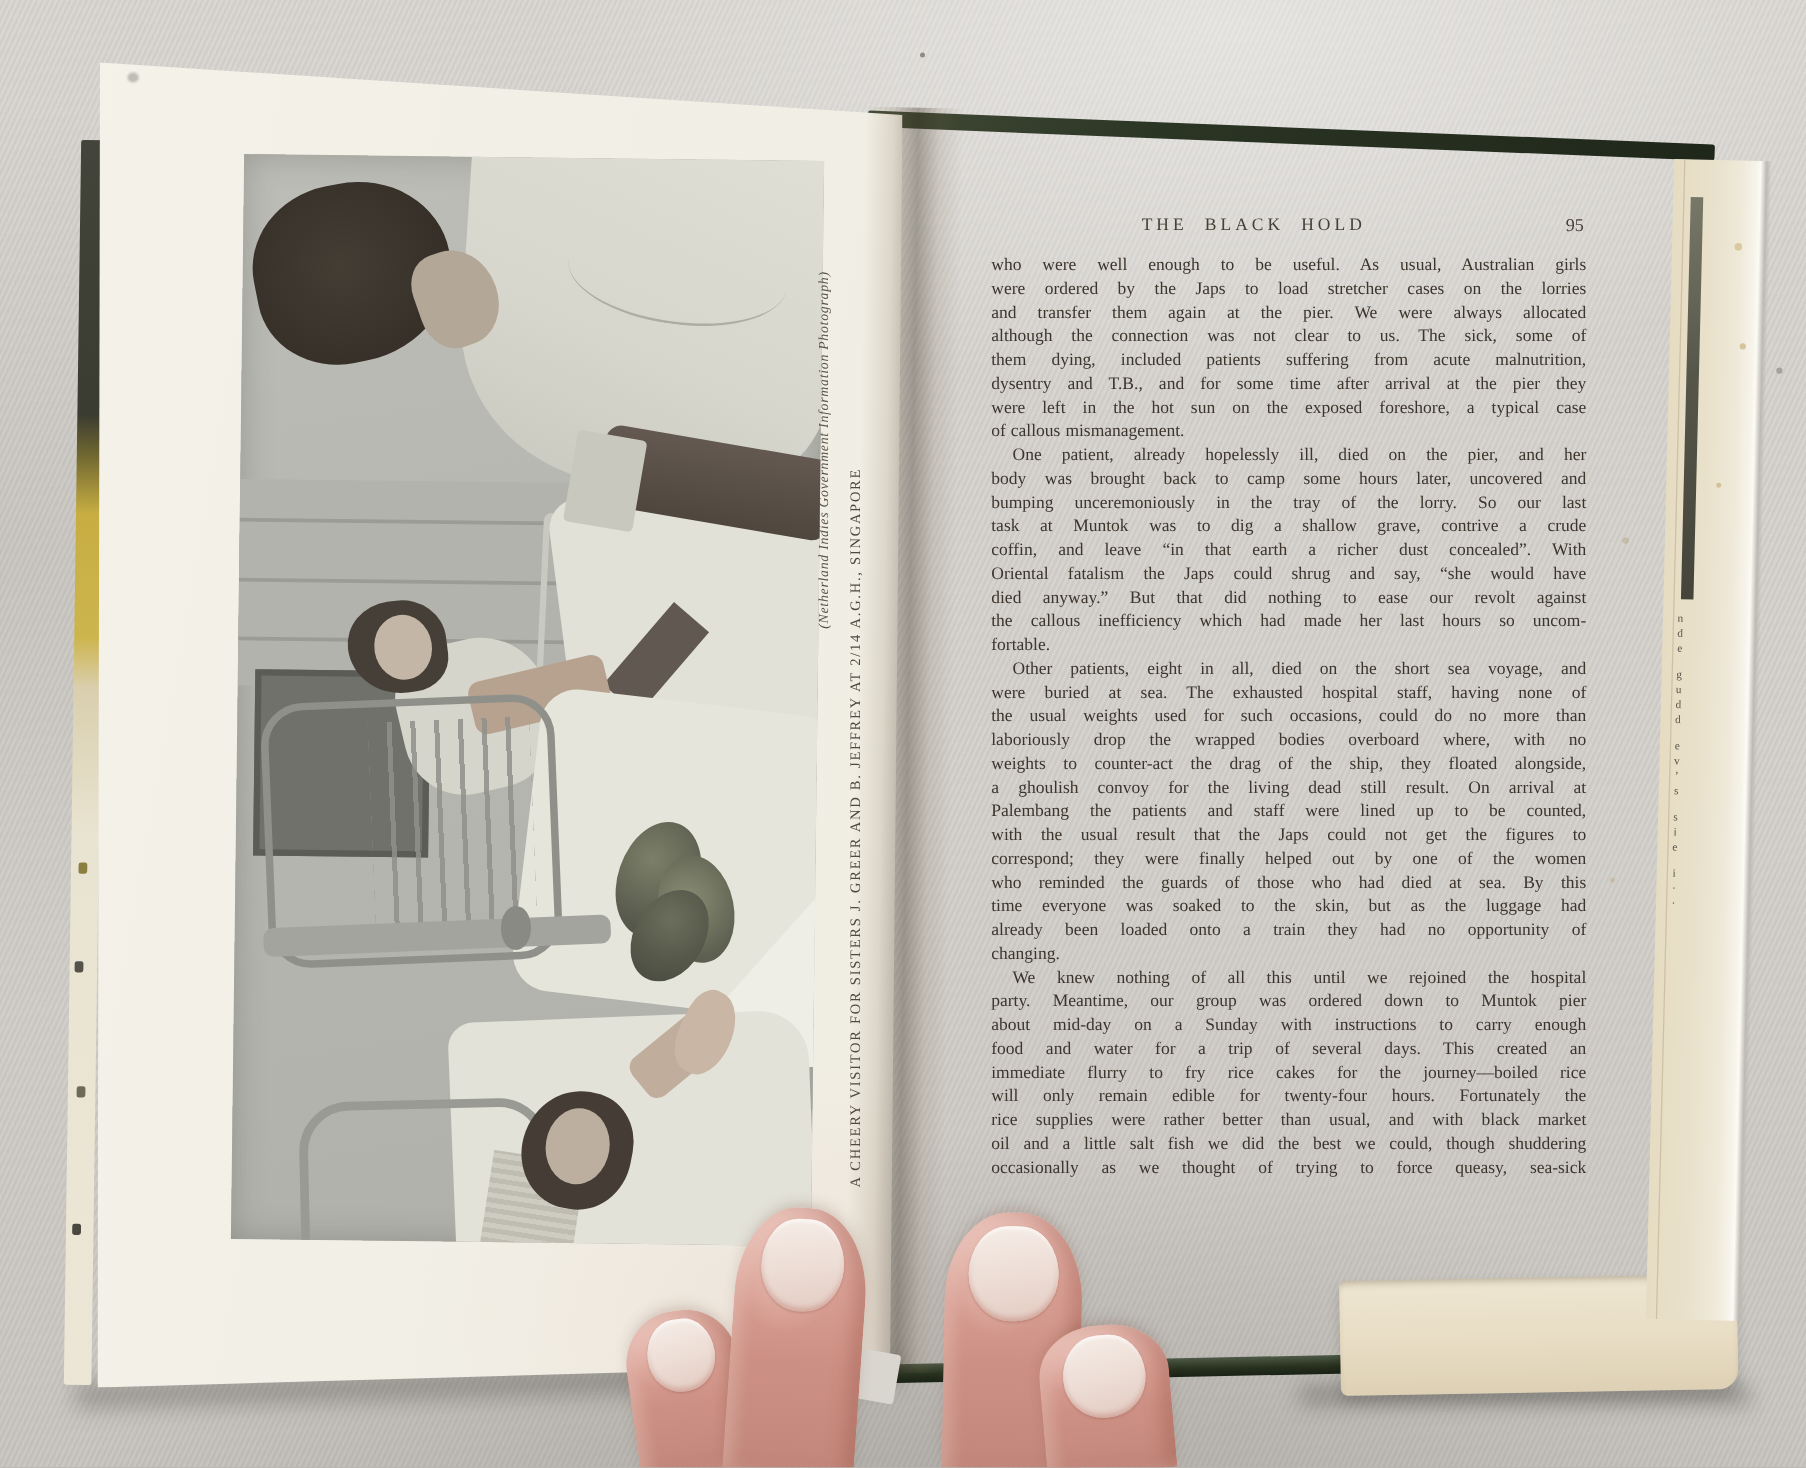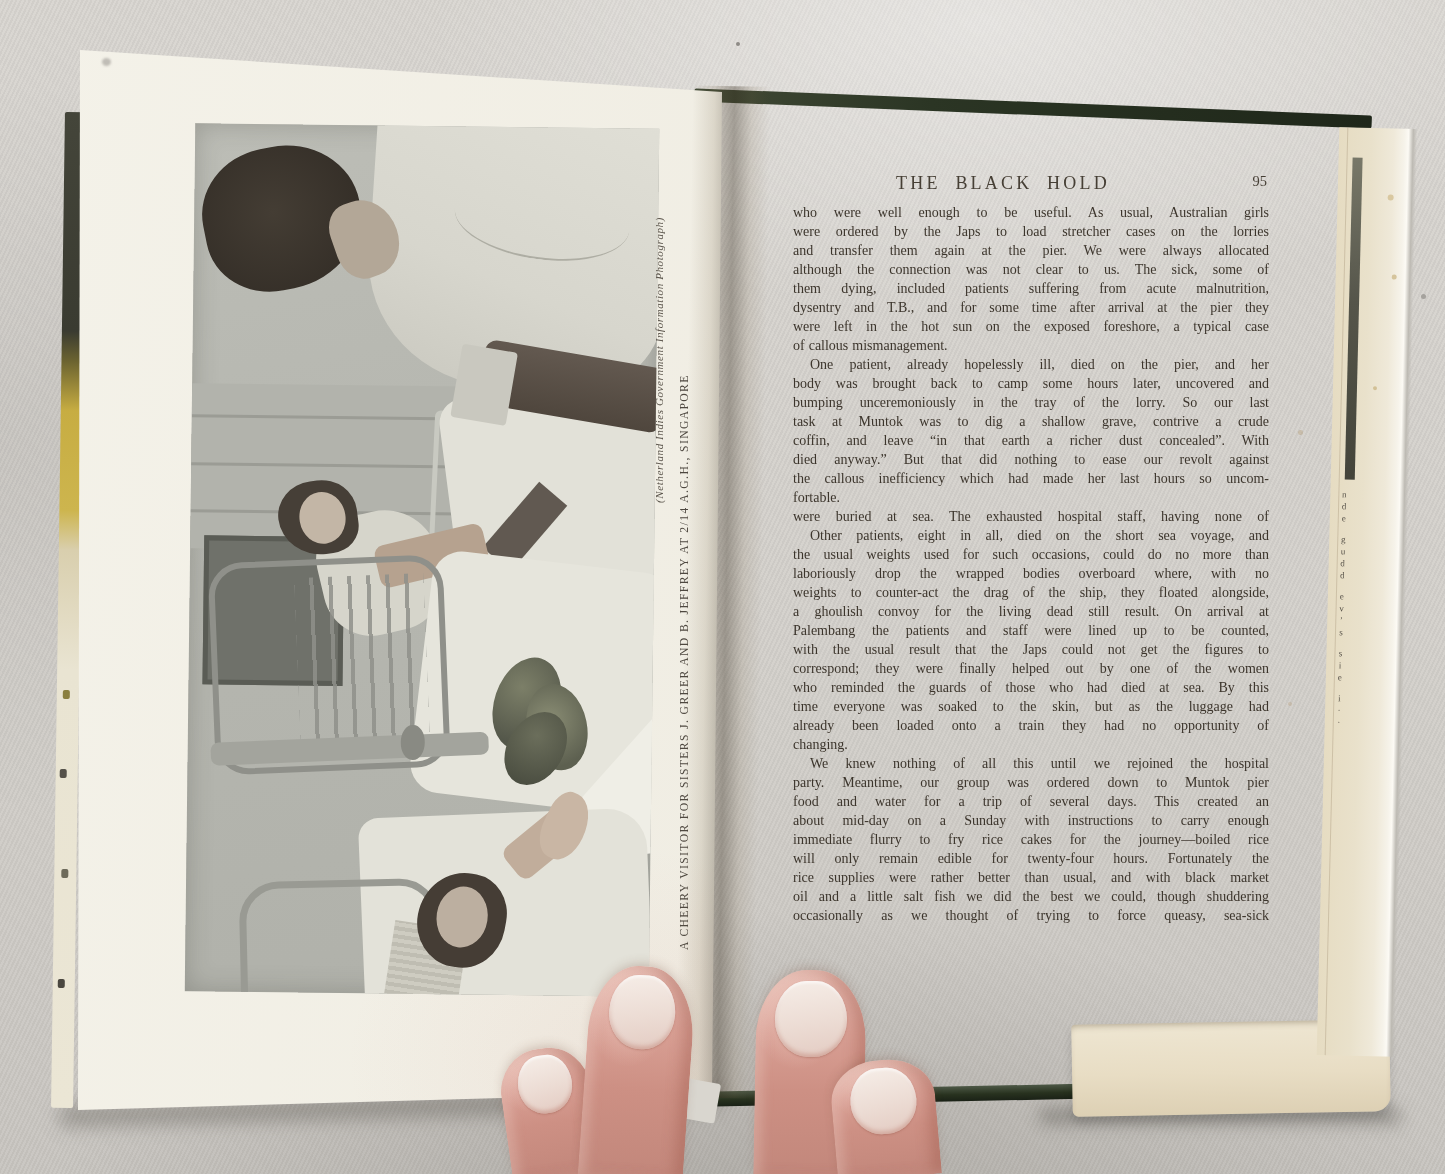--- a/index.html
+++ b/index.html
@@ -92,21 +92,21 @@
   .ph-tube3{left:12%;top:87%;width:40%;height:22%;border:7px solid #999a93;border-radius:40px;transform:rotate(-2deg);}
   .ph-gown2{left:44%;top:92%;width:16%;height:9%;background:repeating-linear-gradient(0deg,#ceccc1 0 4px,#bfbdb2 4px 8px);transform:rotate(8deg);}
 
   
   .vtext{writing-mode:vertical-rl;transform:rotate(180deg);white-space:nowrap;}
   .caption-credit{left:653px;top:163px;height:340px;font-style:italic;font-size:11px;letter-spacing:.6px;color:#5a544b;}
   .caption-main{left:678px;top:282px;height:668px;font-size:11.6px;letter-spacing:1.4px;color:#4e4840;}
 
   
   .running-head{left:793px;top:173px;width:476px;height:20px;color:#463f35;}
-  .rh-title{position:absolute;left:0;right:56px;text-align:center;font-size:18px;letter-spacing:3.2px;word-spacing:7px;}
+  .rh-title{position:absolute;left:0;right:56px;text-align:center;font-size:14px;letter-spacing:3.2px;word-spacing:7px;}
   .rh-num{position:absolute;right:2px;top:0;font-size:14.5px;}
   .text-block{left:793px;top:203px;width:476px;color:#3c352c;}
   .tline{font-size:14px;line-height:19px;text-align:justify;text-align-last:justify;word-spacing:.5px;}
   .tend{text-align-last:left;}
   .tindent{text-indent:17px;}
 
   
   .smudge{border-radius:50%;}
 
   
@@ -232,40 +232,41 @@
         <div class="tline">although the connection was not clear to us. The sick, some of</div>
         <div class="tline">them dying, included patients suffering from acute malnutrition,</div>
         <div class="tline">dysentry and T.B., and for some time after arrival at the pier they</div>
         <div class="tline">were left in the hot sun on the exposed foreshore, a typical case</div>
         <div class="tline tend">of callous mismanagement.</div>
         <div class="tline tindent">One patient, already hopelessly ill, died on the pier, and her</div>
         <div class="tline">body was brought back to camp some hours later, uncovered and</div>
         <div class="tline">bumping unceremoniously in the tray of the lorry. So our last</div>
         <div class="tline">task at Muntok was to dig a shallow grave, contrive a crude</div>
         <div class="tline">coffin, and leave “in that earth a richer dust concealed”. With</div>
+        <div class="tline">Oriental fatalism the Japs could shrug and say, “she would have</div>
         <div class="tline">died anyway.” But that did nothing to ease our revolt against</div>
         <div class="tline">the callous inefficiency which had made her last hours so uncom-</div>
         <div class="tline tend">fortable.</div>
+        <div class="tline tindent">Other patients, eight in all, died on the short sea voyage, and</div>
         <div class="tline">were buried at sea. The exhausted hospital staff, having none of</div>
-        <div class="tline tindent">Other patients, eight in all, died on the short sea voyage, and</div>
         <div class="tline">the usual weights used for such occasions, could do no more than</div>
         <div class="tline">laboriously drop the wrapped bodies overboard where, with no</div>
         <div class="tline">weights to counter-act the drag of the ship, they floated alongside,</div>
         <div class="tline">a ghoulish convoy for the living dead still result. On arrival at</div>
         <div class="tline">Palembang the patients and staff were lined up to be counted,</div>
         <div class="tline">with the usual result that the Japs could not get the figures to</div>
         <div class="tline">correspond; they were finally helped out by one of the women</div>
         <div class="tline">who reminded the guards of those who had died at sea. By this</div>
         <div class="tline">time everyone was soaked to the skin, but as the luggage had</div>
         <div class="tline">already been loaded onto a train they had no opportunity of</div>
         <div class="tline tend">changing.</div>
         <div class="tline tindent">We knew nothing of all this until we rejoined the hospital</div>
         <div class="tline">party. Meantime, our group was ordered down to Muntok pier</div>
+        <div class="tline">about mid-day on a Sunday with instructions to carry enough</div>
         <div class="tline">food and water for a trip of several days. This created an</div>
-        <div class="tline">about mid-day on a Sunday with instructions to carry enough</div>
         <div class="tline">immediate flurry to fry rice cakes for the journey—boiled rice</div>
         <div class="tline">will only remain edible for twenty-four hours. Fortunately the</div>
         <div class="tline">rice supplies were rather better than usual, and with black market</div>
         <div class="tline">oil and a little salt fish we did the best we could, though shuddering</div>
         <div class="tline">occasionally as we thought of trying to force queasy, sea-sick</div>
       </div>
     <div class="abs fox" style="left:1298px;top:430px;width:5px;height:5px;background:rgba(170,140,90,.3);"></div>
     <div class="abs fox" style="left:1288px;top:702px;width:4px;height:4px;background:rgba(170,140,90,.25);"></div>
   </div>
 

